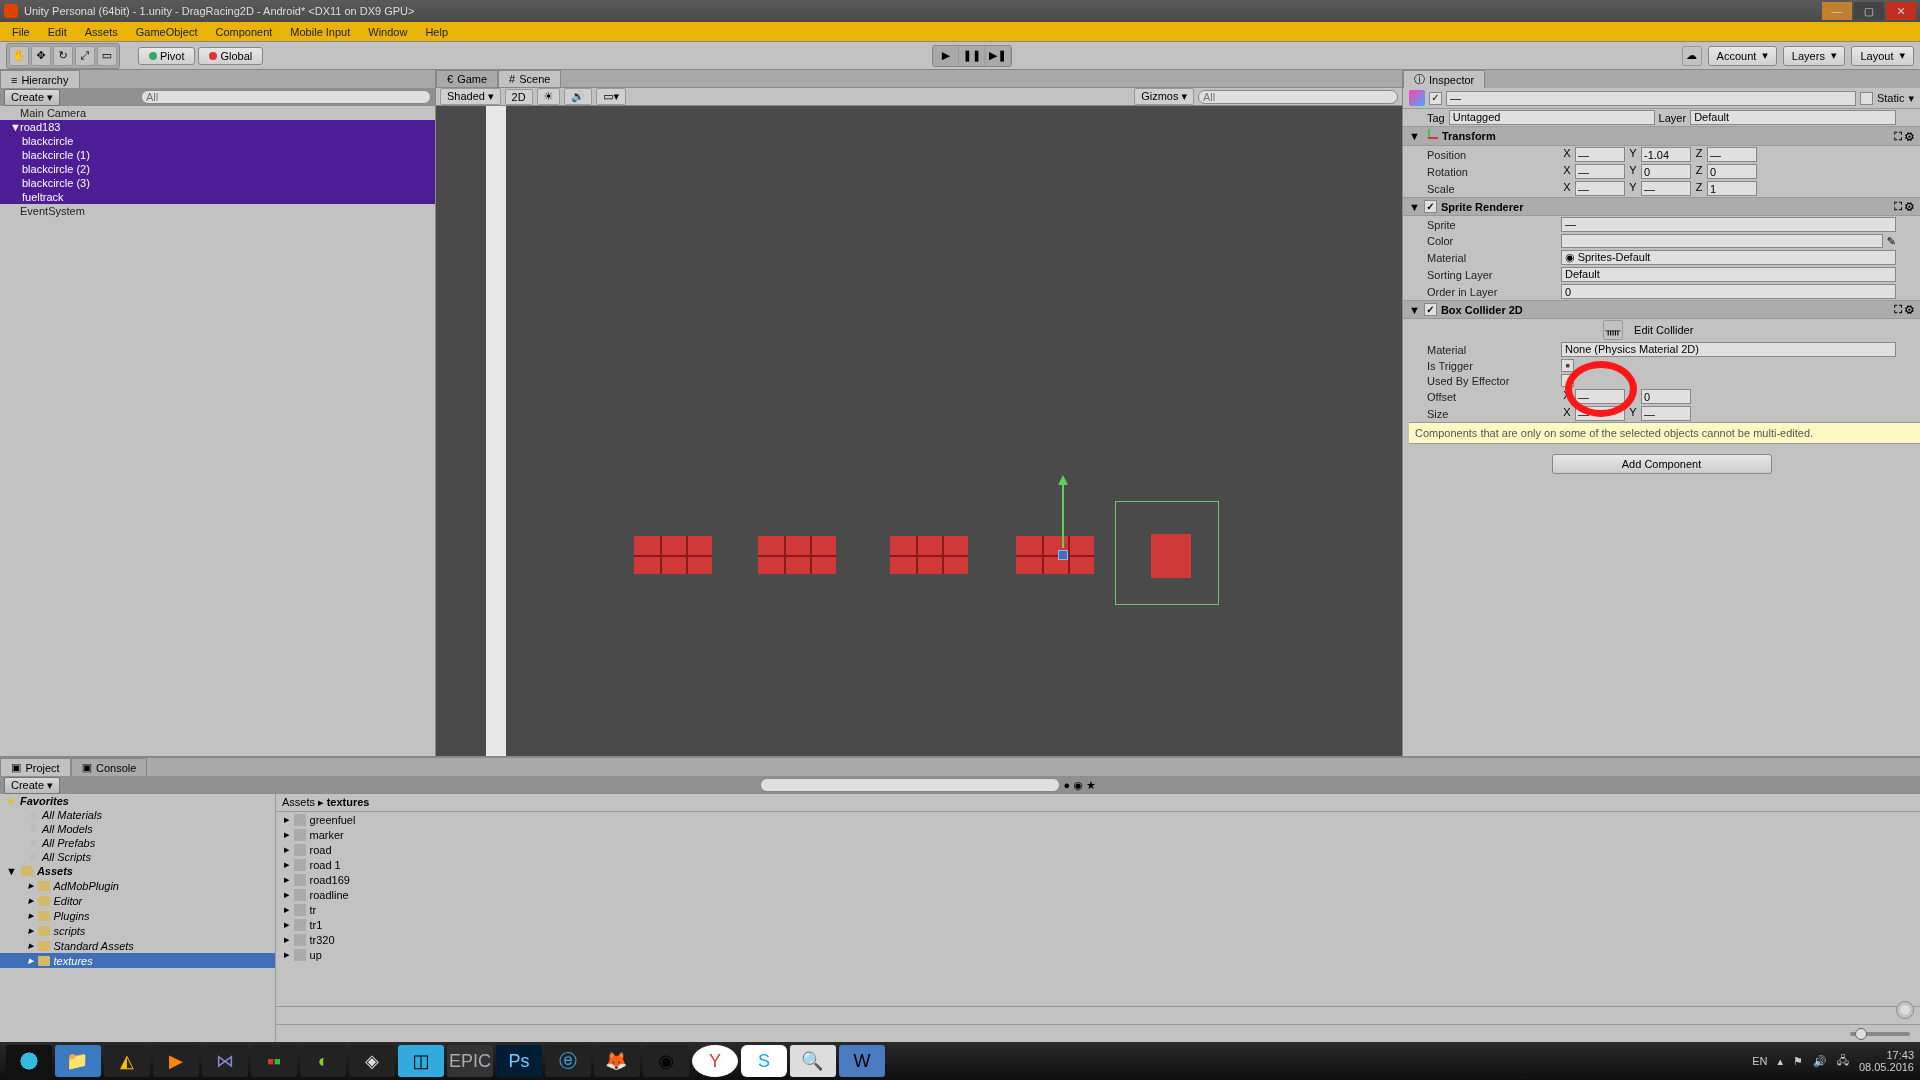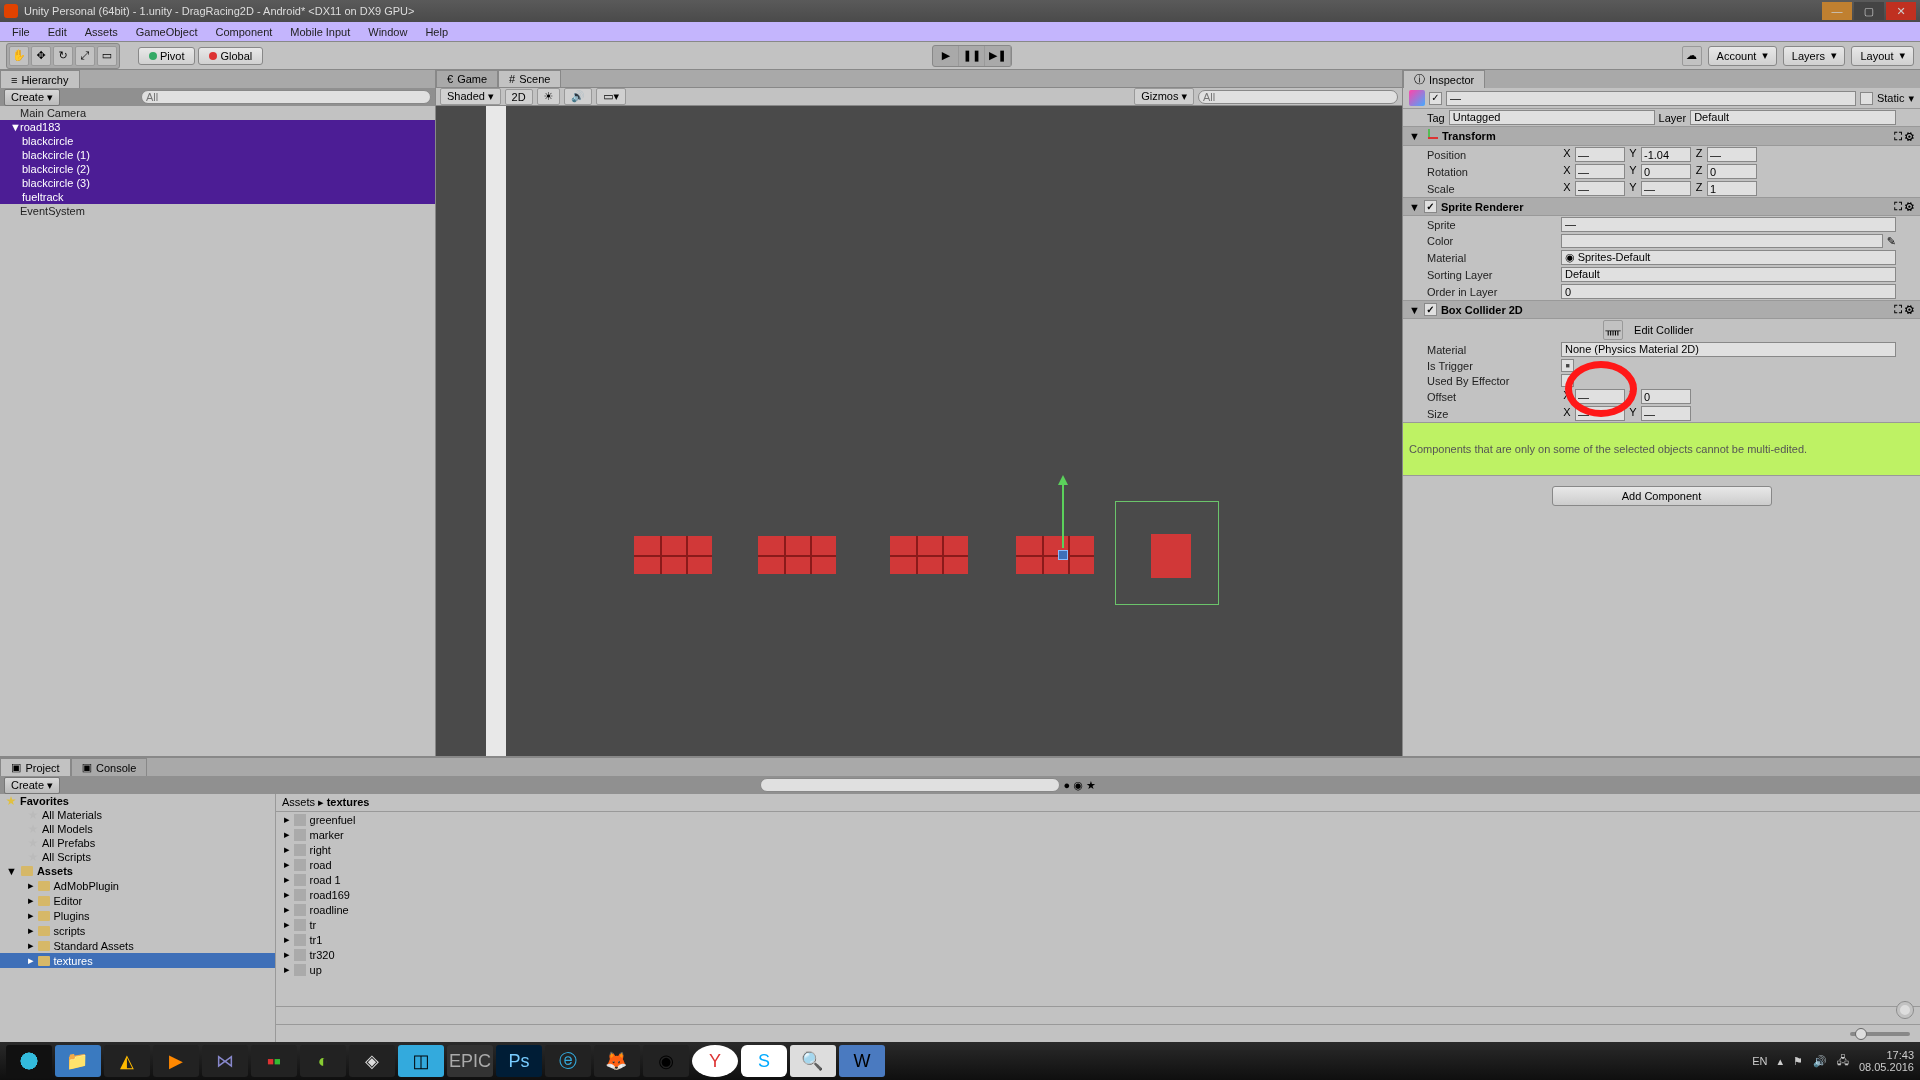--- a/index.html
+++ b/index.html
@@ -7,21 +7,21 @@
 
 
 .titlebar { height:22px; background:linear-gradient(#5a5a5a,#4a4a4a); display:flex; align-items:center; padding:0 4px; color:#ddd; }
 .titlebar .orbit { width:14px;height:14px;background:#e04200;border-radius:3px;margin-right:6px; }
 .titlebar .spacer{flex:1;}
 .winbtn{width:30px;height:18px;margin-left:2px;display:flex;align-items:center;justify-content:center;background:#444;color:#ccc;}
 .winbtn.min{background:#c08030;}
 .winbtn.close{background:#c03020;}
 
 
-.menubar{height:20px;background:#c4b5fd;display:flex;align-items:center;padding:0 4px;gap:2px;border-bottom:1px solid #888;}
+.menubar{height:20px;background:#eab308;display:flex;align-items:center;padding:0 4px;gap:2px;border-bottom:1px solid #888;}
 .menubar span{padding:2px 8px;color:#222;}
 
 
 .toolbar{height:28px;background:#c2c2c2;display:flex;align-items:center;padding:0 6px;border-bottom:1px solid #888;}
 .tool-group{display:flex;gap:2px;background:#a9a9a9;padding:2px;border-radius:3px;border:1px solid #888;}
 .tool-btn{width:20px;height:20px;background:#c2c2c2;border:1px solid #999;border-radius:2px;display:flex;align-items:center;justify-content:center;}
 .pivot-group{display:flex;gap:3px;margin-left:18px;}
 .pivot-btn{padding:2px 10px;background:linear-gradient(#e8e8e8,#d0d0d0);border:1px solid #888;border-radius:3px;display:flex;align-items:center;gap:3px;}
 .dot{width:8px;height:8px;border-radius:50%;}
 .play-group{display:flex;margin:0 auto;background:#a9a9a9;border:1px solid #888;border-radius:3px;}
@@ -75,26 +75,26 @@
 .comp-icon.transform::after{content:"";position:absolute;width:10px;height:2px;background:#d33;left:4px;top:8px;}
 .xyz{display:flex;gap:2px;flex:1;}
 .xyz label{width:12px;text-align:center;}
 .xyz input{width:50px;height:15px;background:#e0e0e0;border:1px solid #888;padding:0 2px;}
 .checkbox{width:13px;height:13px;background:#e0e0e0;border:1px solid #888;display:inline-flex;align-items:center;justify-content:center;}
 .checkbox.checked::after{content:"✓";font-size:10px;line-height:10px;}
 .checkbox.mixed::after{content:"■";font-size:7px;line-height:7px;color:#444;}
 .redcircle{position:absolute;width:72px;height:56px;border:7px solid #ff1818;border-radius:50%;pointer-events:none;}
 .color-swatch{flex:1;height:14px;background:#e0e0e0;border:1px solid #888;}
 .add-comp{margin:10px auto;width:220px;padding:3px;background:linear-gradient(#e8e8e8,#ccc);border:1px solid #888;border-radius:3px;text-align:center;}
-.note{padding:20px 6px;color:#555;background:#bef264;border-top:1px solid #999;border-bottom:1px solid #999;}
+.note{padding:4px 6px;color:#555;background:#fef9c3;border-top:1px solid #999;border-bottom:1px solid #999;margin-left:6px;}
 
 
 .project{height:286px;background:#c2c2c2;display:flex;flex-direction:column;border-top:2px solid #888;}
 .proj-content{flex:1;display:flex;}
-.proj-left{width:276px;border-right:1px solid #999;overflow:auto;}
+.proj-left{width:276px;border-right:1px solid #999;overflow:auto;font-style:italic;}
 .proj-right{flex:1;display:flex;flex-direction:column;}
 .breadcrumb{padding:2px 6px;border-bottom:1px solid #999;}
 .folder-item{padding:1px 4px 1px 18px;display:flex;align-items:center;gap:4px;}
 .folder-item.fav{padding-left:6px;font-weight:bold;}
 .folder-item.sel{background:#3e6fb8;color:#fff;}
 .folder-icon{width:12px;height:10px;background:#d6b868;border-radius:1px;}
 .star-icon{width:10px;height:10px;background:#e0c040;clip-path:polygon(50% 0,61% 35%,98% 35%,68% 57%,79% 91%,50% 70%,21% 91%,32% 57%,2% 35%,39% 35%);}
 .asset-item{padding:1px 4px 1px 8px;display:flex;align-items:center;gap:4px;}
 .asset-icon{width:12px;height:12px;background:#aaa;}
 .slider-row{height:18px;border-top:1px solid #999;display:flex;align-items:center;justify-content:flex-end;padding:0 10px;}
@@ -368,21 +368,20 @@
         <div class="folder-item" style="padding-left: 28px;">▸ <span class="folder-icon"></span>Standard Assets</div>
         <div class="folder-item sel" style="padding-left: 28px;">▸ <span class="folder-icon"></span>textures</div>
       </div>
     <div class="proj-right">
       <div class="breadcrumb">
         <span>Assets</span> ▸ <b>textures</b>
       </div>
       <div id="proj-files" style="flex:1;overflow:auto">
           <div class="asset-item">▸ <span class="asset-icon"></span>greenfuel</div>
           <div class="asset-item">▸ <span class="asset-icon"></span>marker</div>
-          <div class="asset-item">▸ <span class="asset-icon"></span>right</div>
           <div class="asset-item">▸ <span class="asset-icon"></span>road</div>
           <div class="asset-item">▸ <span class="asset-icon"></span>road 1</div>
           <div class="asset-item">▸ <span class="asset-icon"></span>road169</div>
           <div class="asset-item">▸ <span class="asset-icon"></span>roadline</div>
           <div class="asset-item">▸ <span class="asset-icon"></span>tr</div>
           <div class="asset-item">▸ <span class="asset-icon"></span>tr1</div>
           <div class="asset-item">▸ <span class="asset-icon"></span>tr320</div>
           <div class="asset-item">▸ <span class="asset-icon"></span>up</div>
         </div>
       <div style="position:relative;height:18px;border-top:1px solid #999;">

